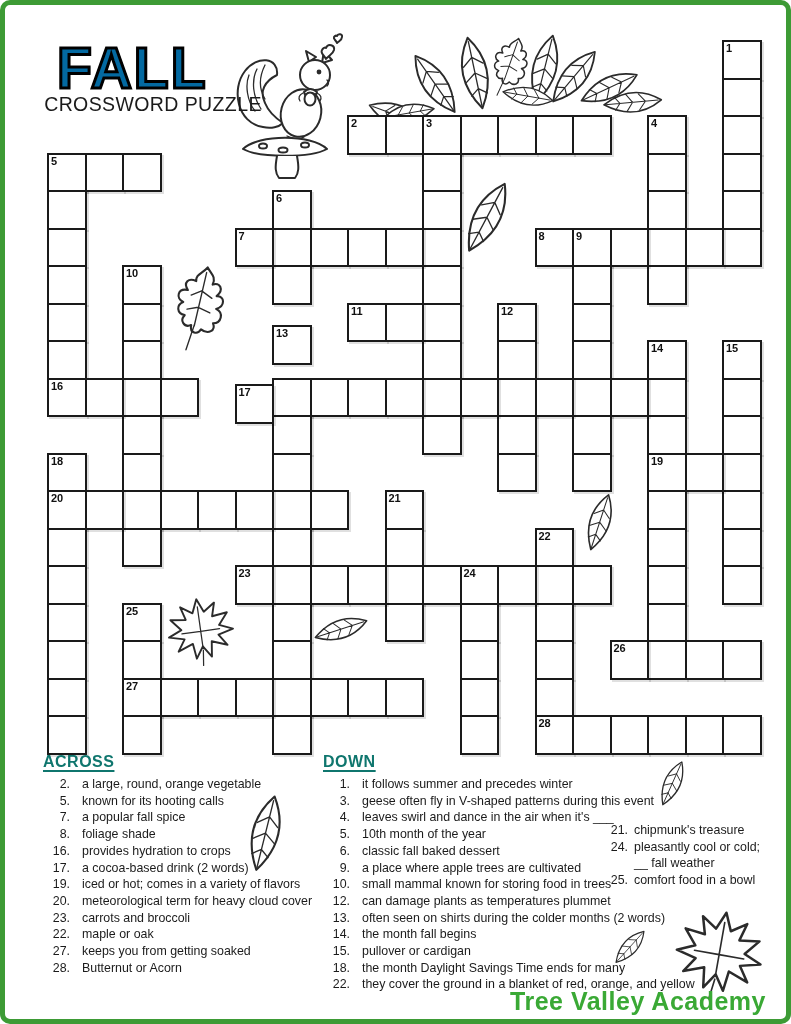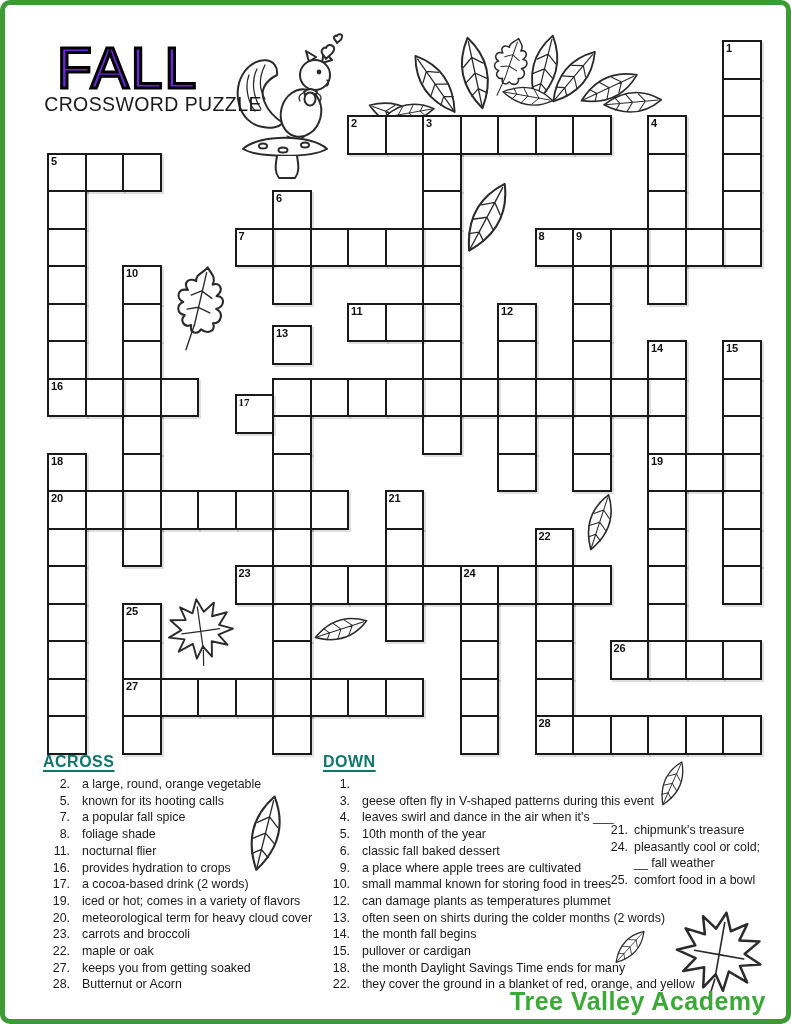--- a/index.html
+++ b/index.html
@@ -10,21 +10,21 @@
   }
   .decor { position:absolute; left:0; top:0; pointer-events:none; }
   .decor path, .decor ellipse, .decor circle, .decor line {
     fill:#fff; stroke:#2b2b2b; stroke-width:2; stroke-linejoin:round; stroke-linecap:round;
   }
   .decor .vein { fill:none; stroke-width:1.3; }
   .decor .dark { fill:#2b2b2b; stroke:none; }
 
   .title {
     position:absolute; left:52px; top:30px; width:220px;
-    font-size:57px; font-weight:normal; letter-spacing:2px; color:#6d28d9;
+    font-size:57px; font-weight:bold; letter-spacing:2px; color:#0369a1;
     -webkit-text-stroke:3px #000; text-shadow:1px 0 0 #000, -1px 0 0 #000, 0 1px 0 #000;
   }
   .subtitle {
     position:absolute; left:33px; top:88px; width:230px;
     font-size:19.5px; letter-spacing:0.4px; color:#1b1b1b; font-weight:500;text-align:center;
   }
 
   .grid-board { position:absolute; left:0; top:0; }
   .cell {
     position:absolute; box-sizing:border-box;
@@ -250,21 +250,21 @@
         <span class="cnum">15</span>
       </div>
       <div class="cell" style="left: 717px; top: 372.5px;"></div>
       <div class="cell" style="left: 717px; top: 410px;"></div>
       <div class="cell" style="left: 717px; top: 447.5px;"></div>
       <div class="cell" style="left: 717px; top: 485px;"></div>
       <div class="cell" style="left: 717px; top: 522.5px;"></div>
       <div class="cell" style="left: 717px; top: 560px;"></div>
       <div class="cell" style="left: 79.5px; top: 372.5px;"></div>
       <div class="cell" style="left: 154.5px; top: 372.5px;"></div>
-      <div class="cell" style="left: 229.5px; top: 389px; font-family: Liberation Serif, serif;">
+      <div class="cell" style="left: 229.5px; top: 379px;">
         <span class="cnum">17</span>
       </div>
       <div class="cell" style="left: 304.5px; top: 372.5px;"></div>
       <div class="cell" style="left: 342px; top: 372.5px;"></div>
       <div class="cell" style="left: 379.5px; top: 372.5px;"></div>
       <div class="cell" style="left: 454.5px; top: 372.5px;"></div>
       <div class="cell" style="left: 529.5px; top: 372.5px;"></div>
       <div class="cell" style="left: 604.5px; top: 372.5px;"></div>
       <div class="cell" style="left: 42px; top: 447.5px;">
         <span class="cnum">18</span>
@@ -354,24 +354,20 @@
         </div>
         <div class="clue-row">
           <span class="num">7.</span>
           <span class="txt">a popular fall spice</span>
         </div>
         <div class="clue-row">
           <span class="num">8.</span>
           <span class="txt">foliage shade</span>
         </div>
         <div class="clue-row">
-          <span class="num">11.</span>
-          <span class="txt">nocturnal flier</span>
-        </div>
-        <div class="clue-row">
           <span class="num">16.</span>
           <span class="txt">provides hydration to crops</span>
         </div>
         <div class="clue-row">
           <span class="num">17.</span>
           <span class="txt">a cocoa-based drink (2 words)</span>
         </div>
         <div class="clue-row">
           <span class="num">19.</span>
           <span class="txt">iced or hot; comes in a variety of flavors</span>
@@ -397,20 +393,21 @@
           <span class="txt">Butternut or Acorn</span>
         </div>
       </div>
   </div>
 
   <div class="clues down">
     <h2>DOWN</h2>
     <div>
         <div class="clue-row">
           <span class="num">1.</span>
+          <span class="txt">it follows summer and precedes winter</span>
         </div>
         <div class="clue-row">
           <span class="num">3.</span>
           <span class="txt">geese often fly in V-shaped patterns during this event</span>
         </div>
         <div class="clue-row">
           <span class="num">4.</span>
           <span class="txt">leaves swirl and dance in the air when it's ___</span>
         </div>
         <div class="clue-row">

